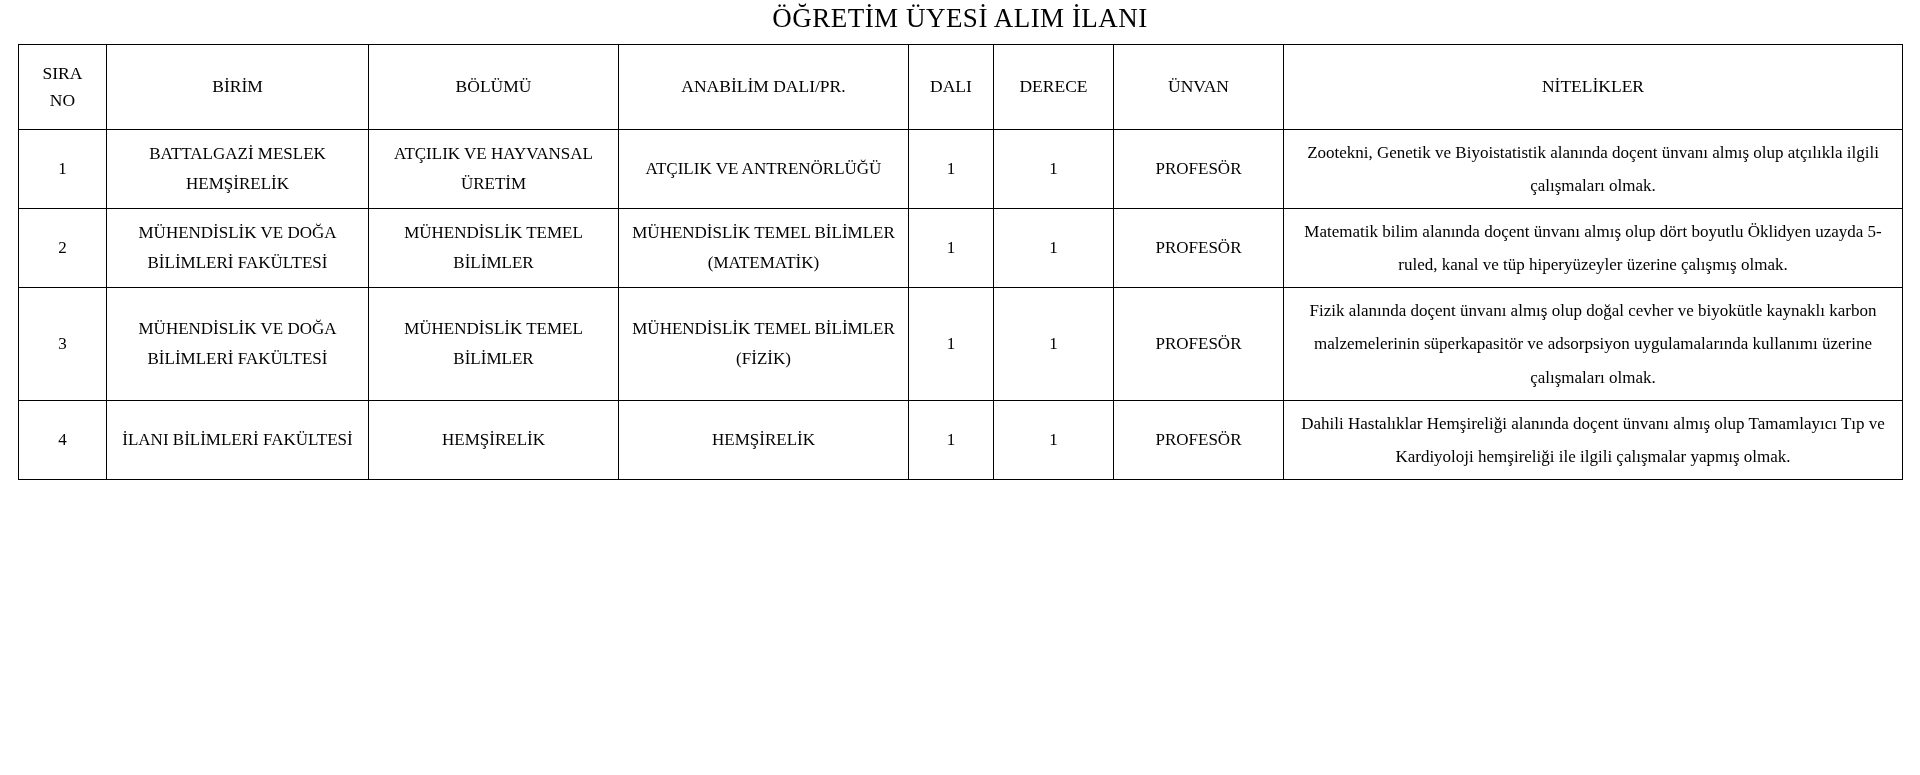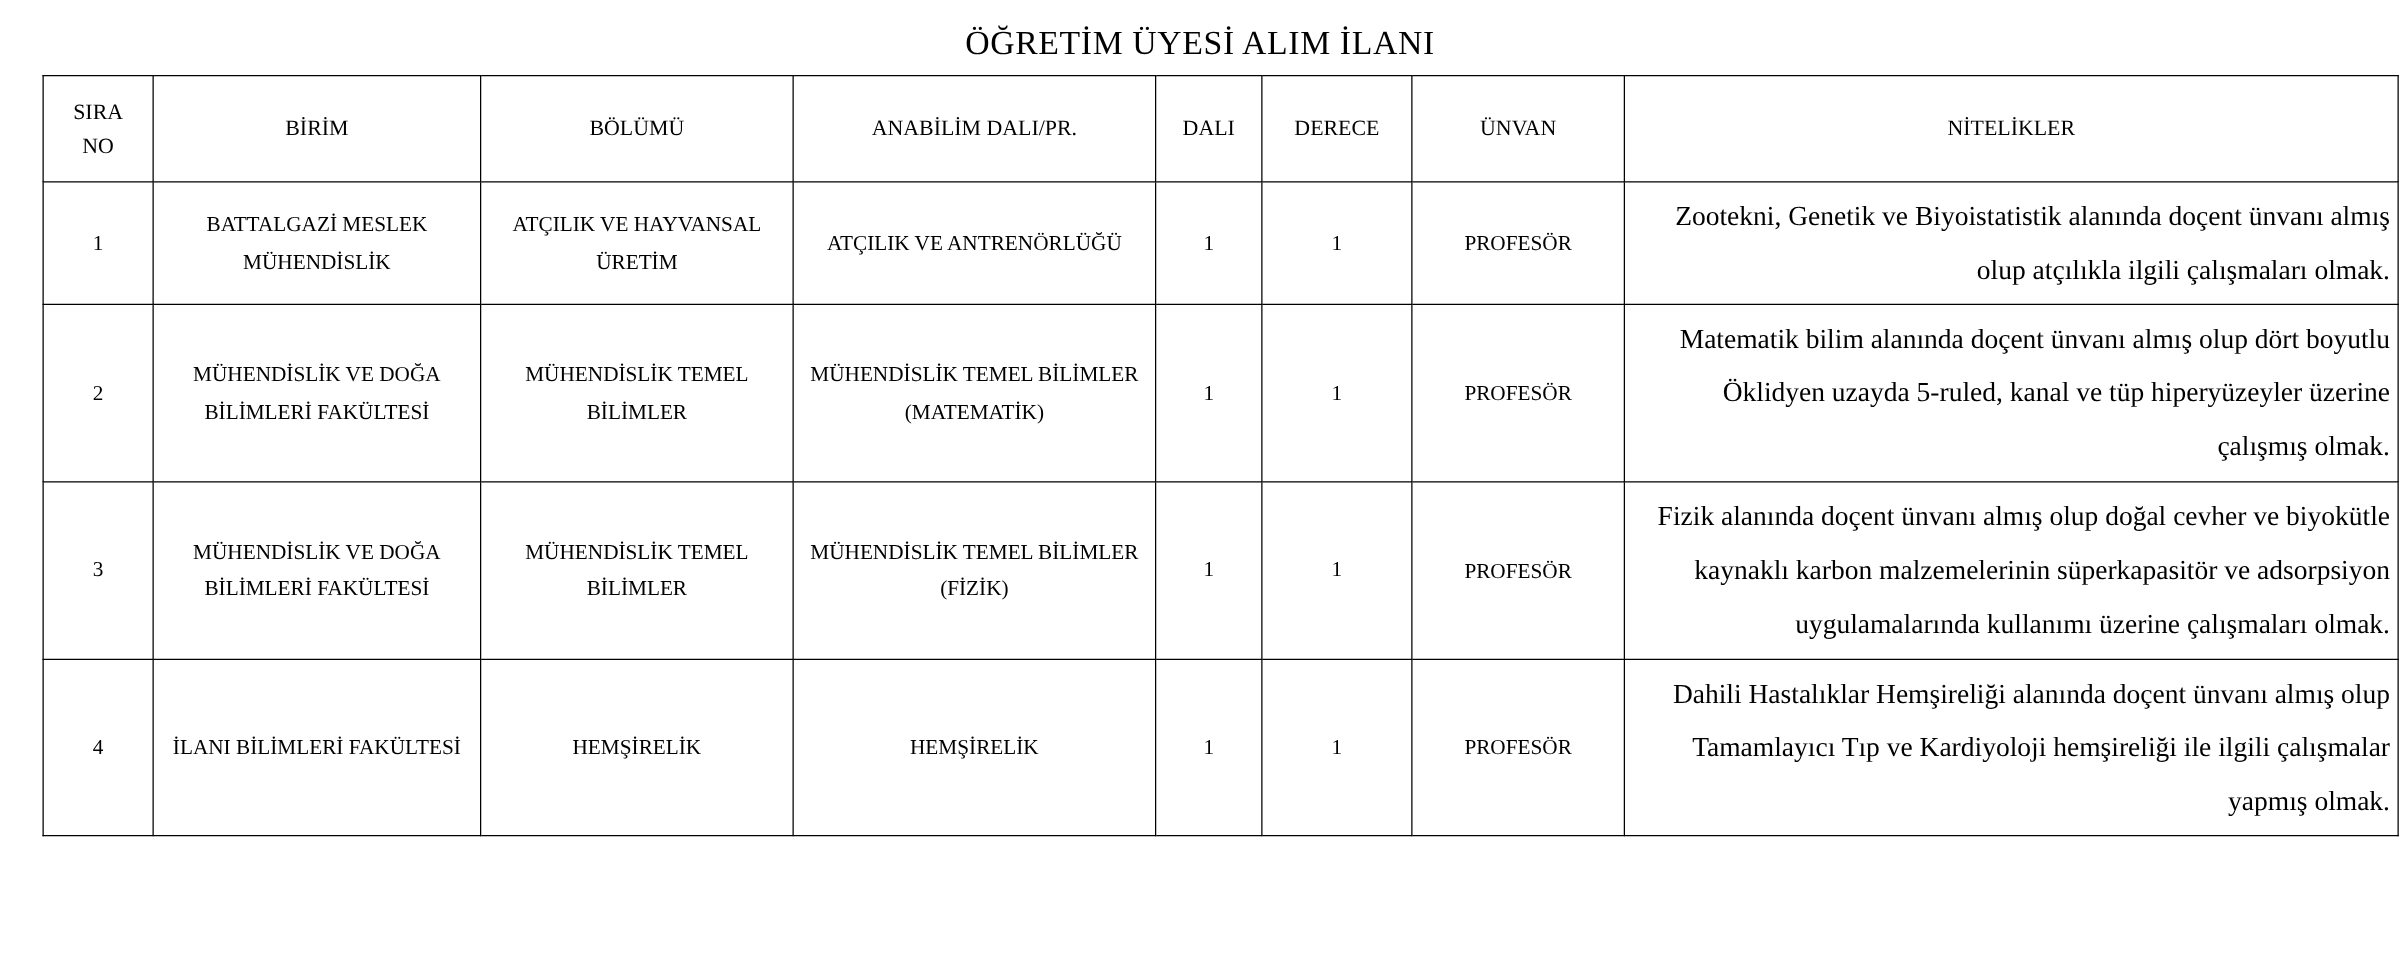--- a/index.html
+++ b/index.html
@@ -12,21 +12,21 @@
     height: 775px;
     font-family: "Liberation Serif", serif;
     color: #000000;
     overflow: hidden;
   }
   .page {
     width: 1920px;
     height: 775px;
     position: relative;
     box-sizing: border-box;
-    padding: 16px;
+    padding: 0;
   }
   .doc-title {
     text-align: center;
     font-family: "Liberation Serif", serif;
     font-size: 27px;
     font-weight: normal;
     letter-spacing: 0.5px;
     margin: 0;
     padding: 4px 0 10px 0;
     line-height: 1.1;
@@ -61,25 +61,25 @@
   .col-adet   { width: 85px; }
   .col-derece { width: 120px; }
   .col-unvan  { width: 170px; }
   .col-nitelik{ width: 619px; }
 
   td.c-center {
     text-align: center;
     line-height: 1.75;
   }
   td.c-nitelik {
-    text-align: right;
+    text-align: center;
     line-height: 1.95;
     padding-left: 12px;
     padding-right: 10px;
-    font-size: 22px;
+    font-size: 17px;
   }
   td.c-num {
     text-align: center;
     font-size: 17px;
   }
   .hdr-two-line {
     display: block;
     line-height: 1.5;
   }
 </style>
@@ -113,21 +113,21 @@
           <th>ANABİLİM DALI/PR.</th>
           <th>DALI</th>
           <th>DERECE</th>
           <th>ÜNVAN</th>
           <th>NİTELİKLER</th>
         </tr>
       </thead>
       <tbody>
         <tr>
           <td class="c-num">1</td>
-          <td class="c-center">BATTALGAZİ MESLEK MÜHENDİSLİK</td>
+          <td class="c-center">BATTALGAZİ MESLEK HEMŞİRELİK</td>
           <td class="c-center">ATÇILIK VE HAYVANSAL ÜRETİM</td>
           <td class="c-center">ATÇILIK VE ANTRENÖRLÜĞÜ</td>
           <td class="c-num">1</td>
           <td class="c-num">1</td>
           <td class="c-center">PROFESÖR</td>
           <td class="c-nitelik">Zootekni, Genetik ve Biyoistatistik alanında doçent ünvanı almış olup atçılıkla ilgili çalışmaları olmak.</td>
         </tr>
         <tr>
           <td class="c-num">2</td>
           <td class="c-center">MÜHENDİSLİK VE DOĞA BİLİMLERİ FAKÜLTESİ</td>

